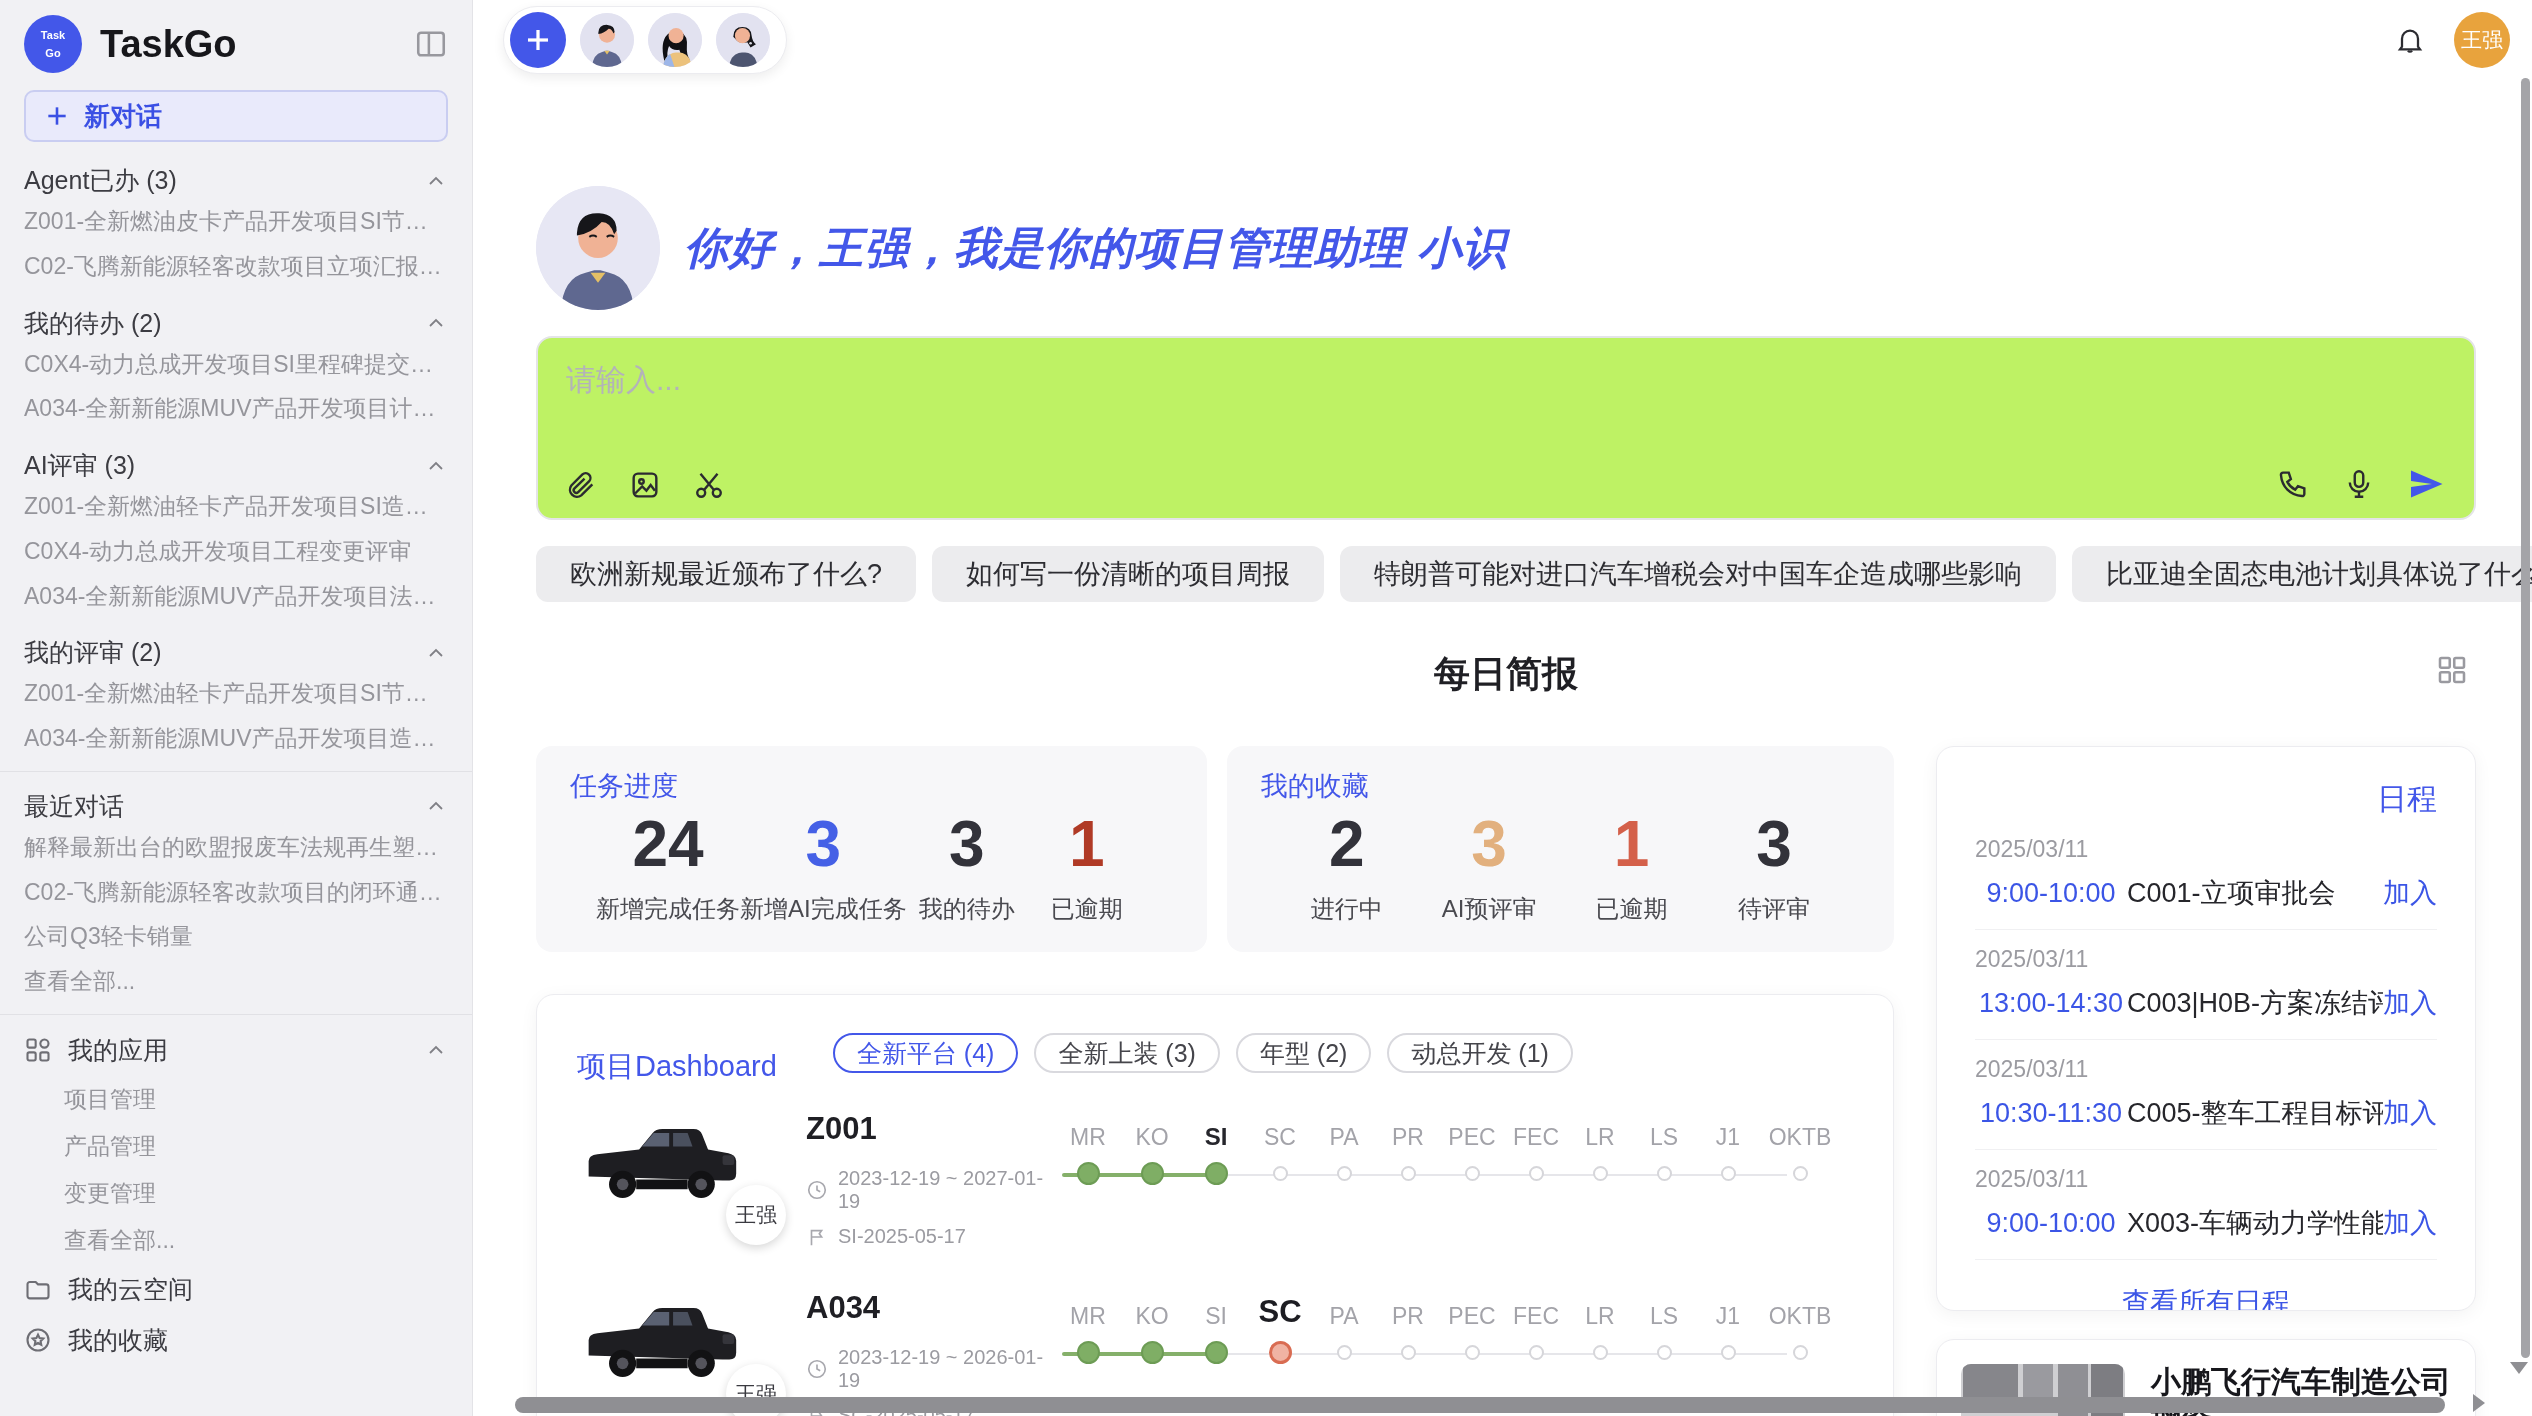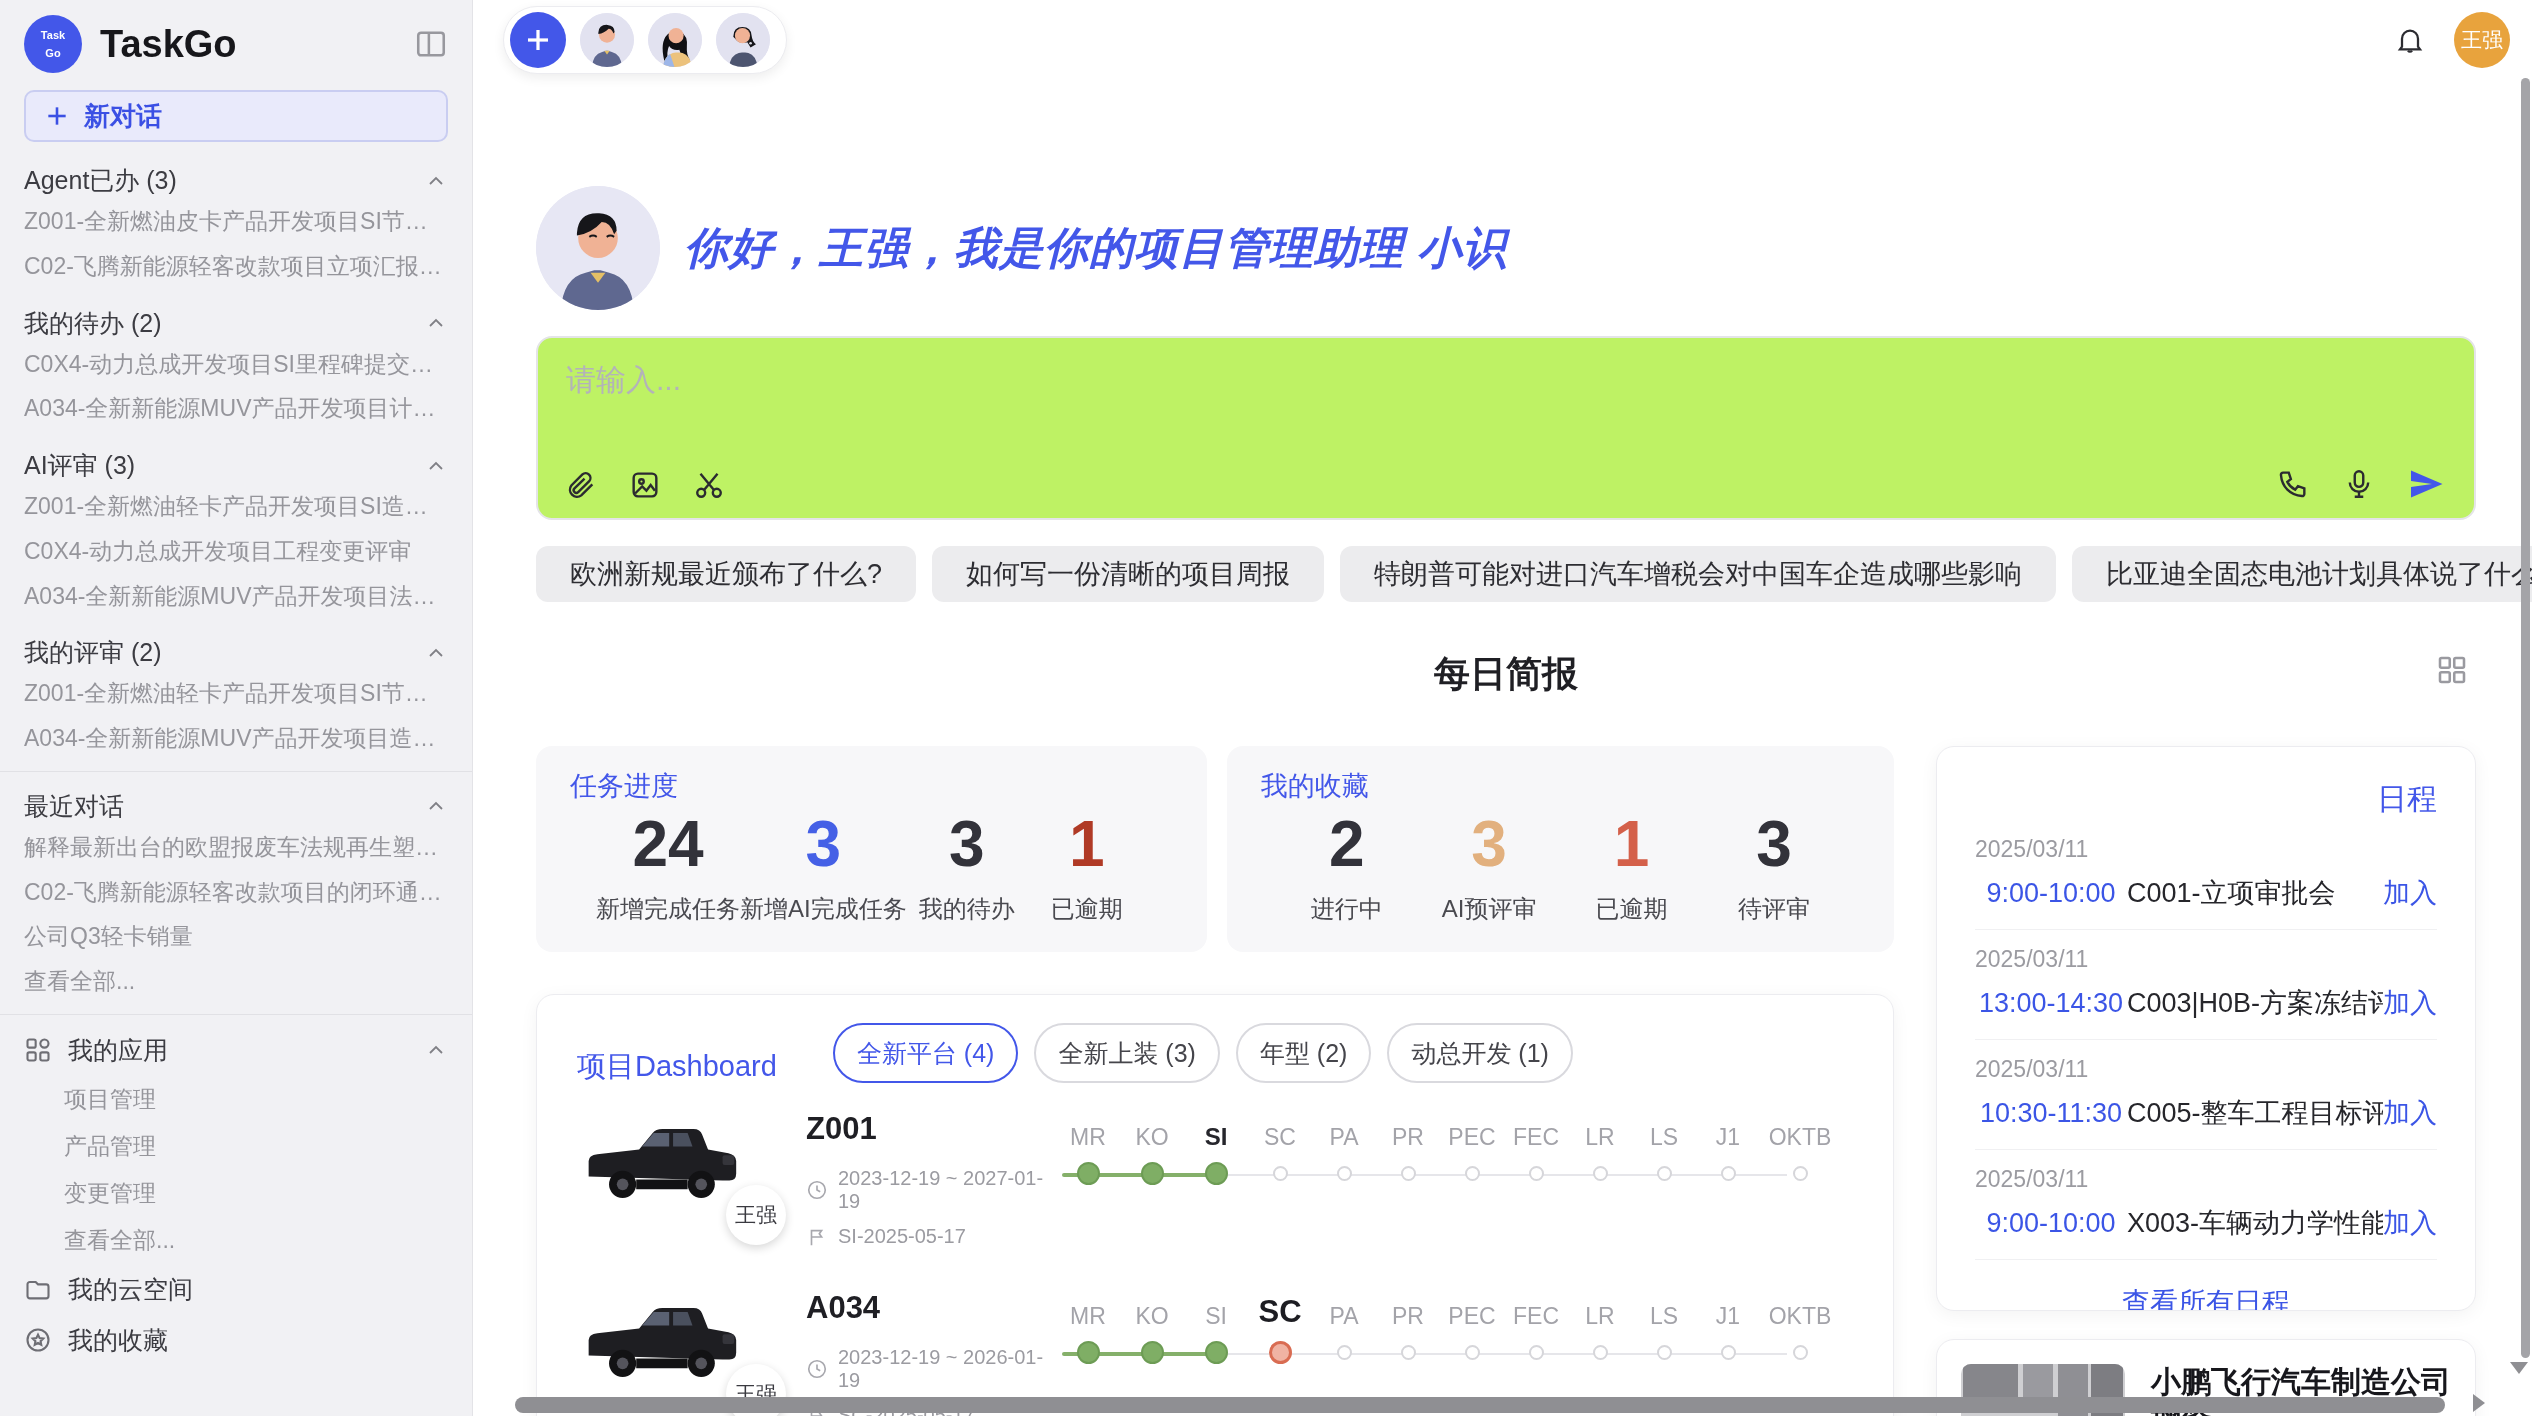--- a/index.html
+++ b/index.html
@@ -73,21 +73,21 @@
   .stat-items{display:flex;justify-content:space-between;padding:0 26px;margin-top:2px;}
   .stat-item{display:flex;flex-direction:column;align-items:center;min-width:120px;}
   .stat-value{font-size:64px;font-weight:bold;line-height:1.2;}
   .stat-label{font-size:24px;color:#4a4a50;margin-top:10px;white-space:nowrap;}
   .v-dark{color:#32323a}.v-blue{color:#4560e6}.v-red-deep{color:#b03a26}.v-red{color:#d4604a}.v-tan{color:#e2b07e}
 
   .dash-card{margin-top:42px;background:#fff;border:1px solid #ececf0;border-radius:18px;
              box-shadow:0 4px 18px rgba(0,0,0,.05);padding:24px 40px;flex:1;box-sizing:border-box;overflow:hidden;}
   .dash-head{display:flex;align-items:center;}
   .dash-title{color:#4357e9;font-size:29px;margin-right:56px;margin-top:28px;}
-  .filter-chip{height:60px;border:2px solid #d9d9de;border-radius:999px;padding:0 22px;display:flex;align-items:center;
+  .filter-chip{height:40px;border:2px solid #d9d9de;border-radius:999px;padding:0 22px;display:flex;align-items:center;
                font-size:25px;color:#45454b;margin-right:16px;cursor:pointer;background:#fff;box-sizing:border-box;white-space:nowrap;}
   .filter-chip.active{border-color:#4357e9;color:#4357e9;}
 
   .project-row{display:flex;align-items:flex-start;margin-top:16px;}
   .project-row + .project-row{margin-top:34px;}
   .car-box{position:relative;width:165px;height:130px;flex:0 0 auto;}
   .owner-badge{position:absolute;right:-44px;bottom:-12px;width:60px;height:60px;border-radius:50%;background:#fff;
                box-shadow:0 3px 10px rgba(0,0,0,.16);display:flex;align-items:center;justify-content:center;
                font-size:21px;color:#3a3a40;}
   .proj-info{margin-left:64px;width:250px;flex:0 0 auto;}

